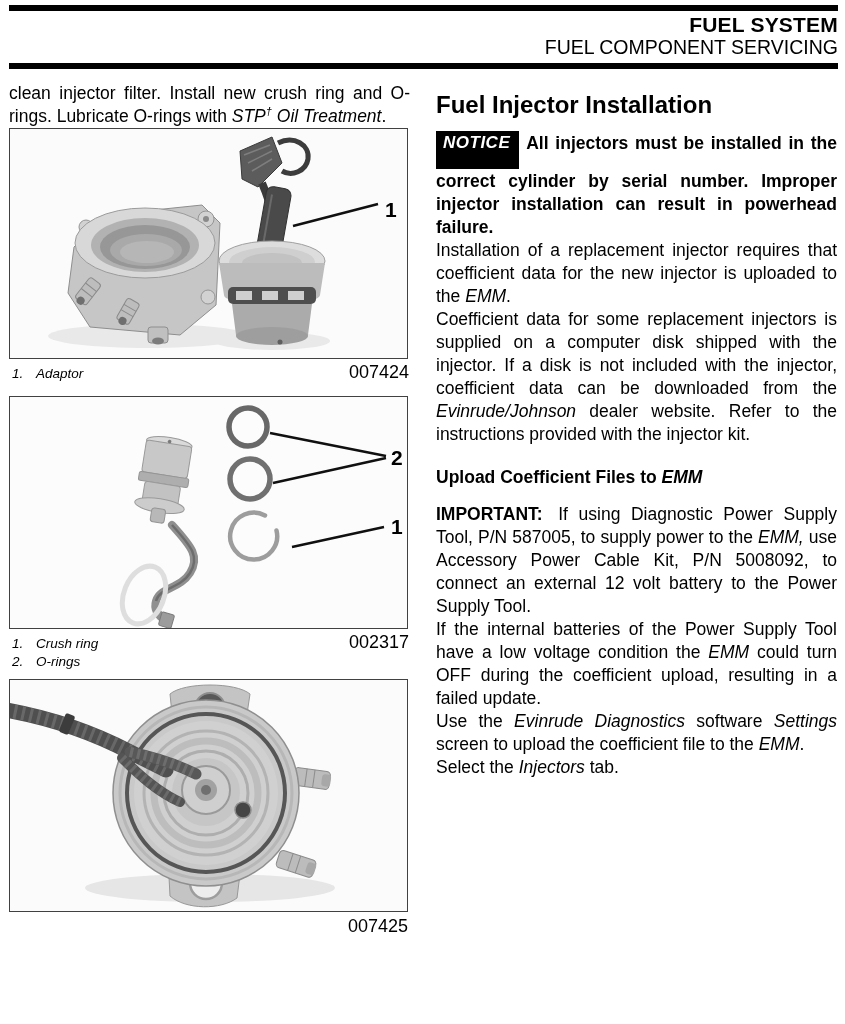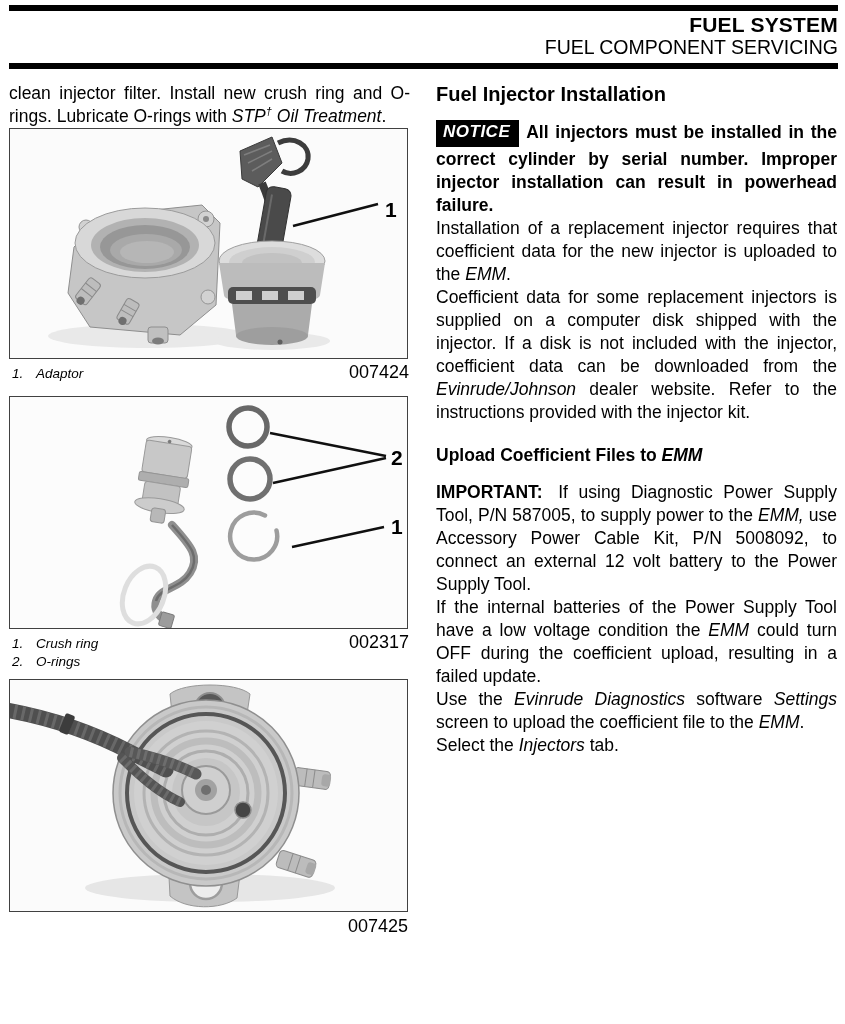--- a/index.html
+++ b/index.html
@@ -42,31 +42,31 @@
   .photo-id { font-style:normal; font-size:18px; padding-right:1px; }
   .caption-right { text-align:right; font-size:14px; line-height:18px; margin-top:5px; padding-right:1px; }
 
   .mb-intro { margin-bottom:15px; }
   .mt-fig2  { margin-top:13px; }
   .mt-para  { margin-top:20px; }
   .mt-fig3  { margin-top:8px; }
 
   
   h2.section {
-    font-size:20px; font-weight:bold; margin:1px 0 16px 0; line-height:22px;
+    font-size:24px; font-weight:bold; margin:12px 0 16px 0; line-height:22px;
   }
   h3.subsection {
     font-size:17.5px; font-weight:bold; margin:20px 0 15px 0; line-height:22px;
   }
   p.body + p.body { }
   .notice-para { font-weight:bold; margin-top:0; }
   .notice-badge {
     display:inline-block; background:#000; color:#fff;
     font-style:italic; font-weight:bold; font-size:17px;
-    padding:0 9px 4px 7px; margin-right:7px;
+    padding:0 9px 15px 7px; margin-right:7px;
     letter-spacing:0.5px; transform:translateY(-1px);
   }
   .imp-label { font-weight:bold; margin-right:5px; }
   .mt-after-heading { margin-top:0; }
 </style>
 </head>
 <body>
 
 <div class="page">
 

